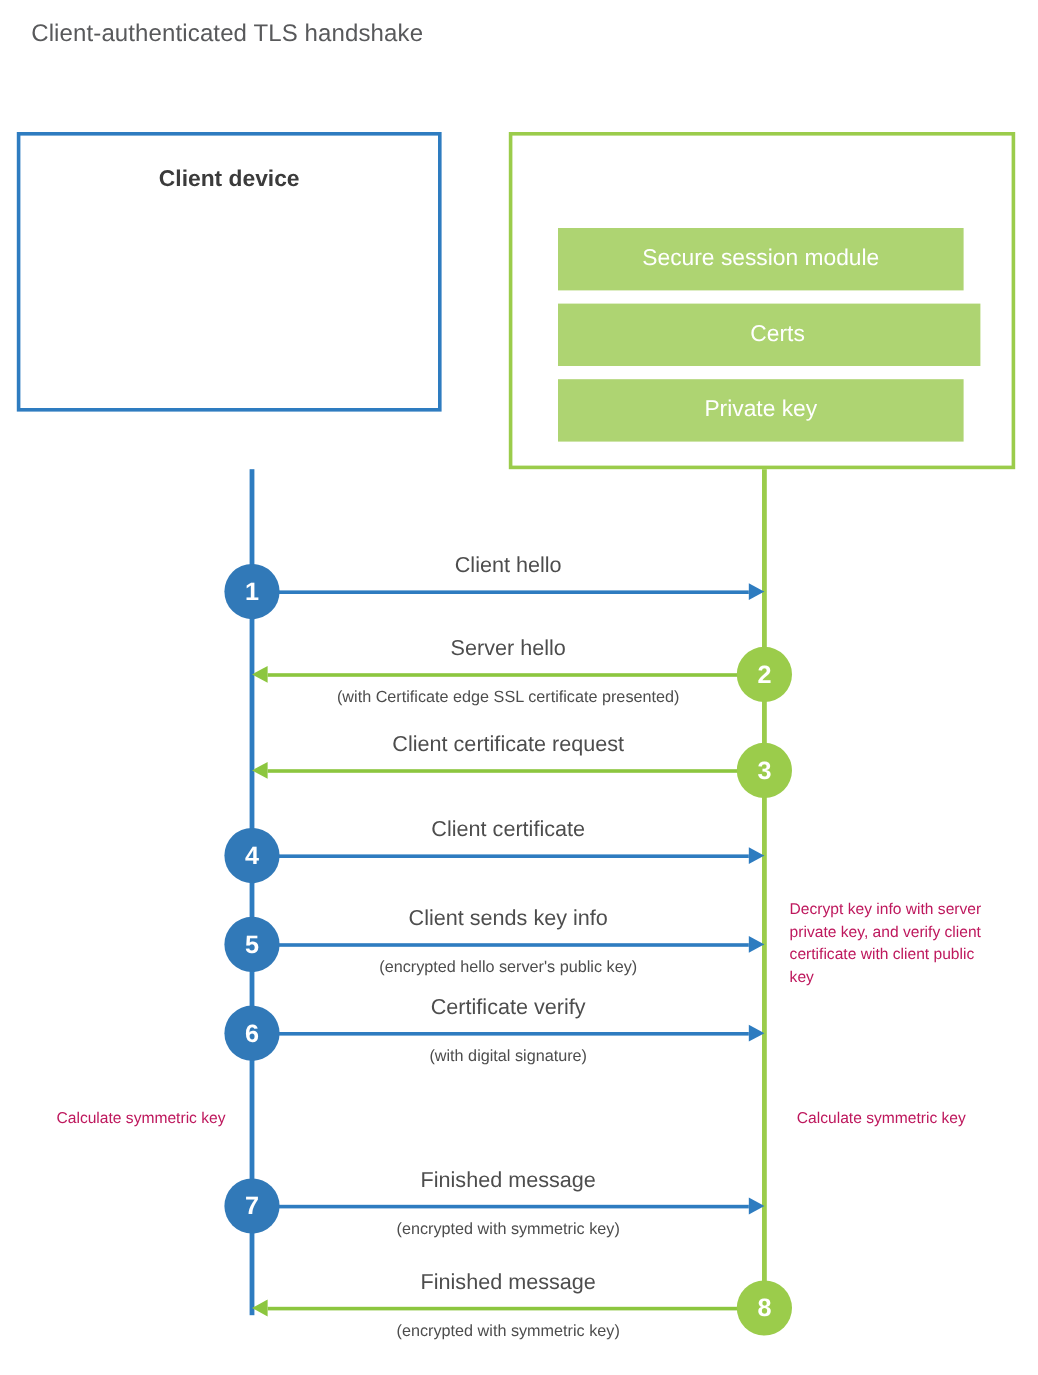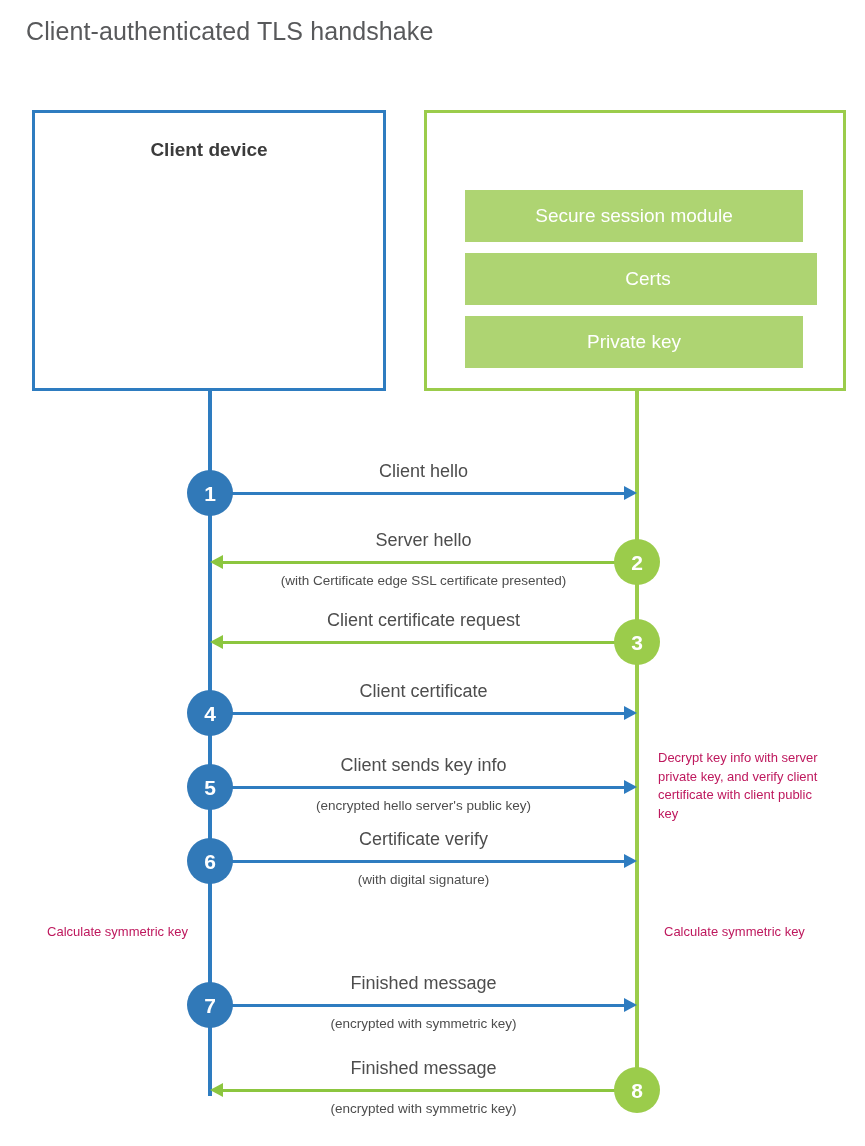--- a/index.html
+++ b/index.html
@@ -18,38 +18,38 @@
     height: 1146px;
     overflow: hidden;
     background: #ffffff;
   }
 
   
   .page-title {
     position: absolute;
     left: 26px;
     top: 17px;
-    font-size: 25px;
+    font-size: 20px;
     font-weight: 400;
     color: #58595b;
     letter-spacing: 0.1px;
     white-space: nowrap;
   }
 
   
   .endpoint-box {
     position: absolute;
     background: #ffffff;
     box-sizing: border-box;
   }
   #client-box {
-    left: 32px;
+    left: 14px;
     top: 110px;
     width: 354px;
-    height: 281px;
+    height: 233px;
     border: 3px solid #2e7cc0;
   }
   #server-box {
     left: 424px;
     top: 110px;
     width: 422px;
     height: 281px;
     border: 3px solid #9bcc4b;
   }
   .box-title {

